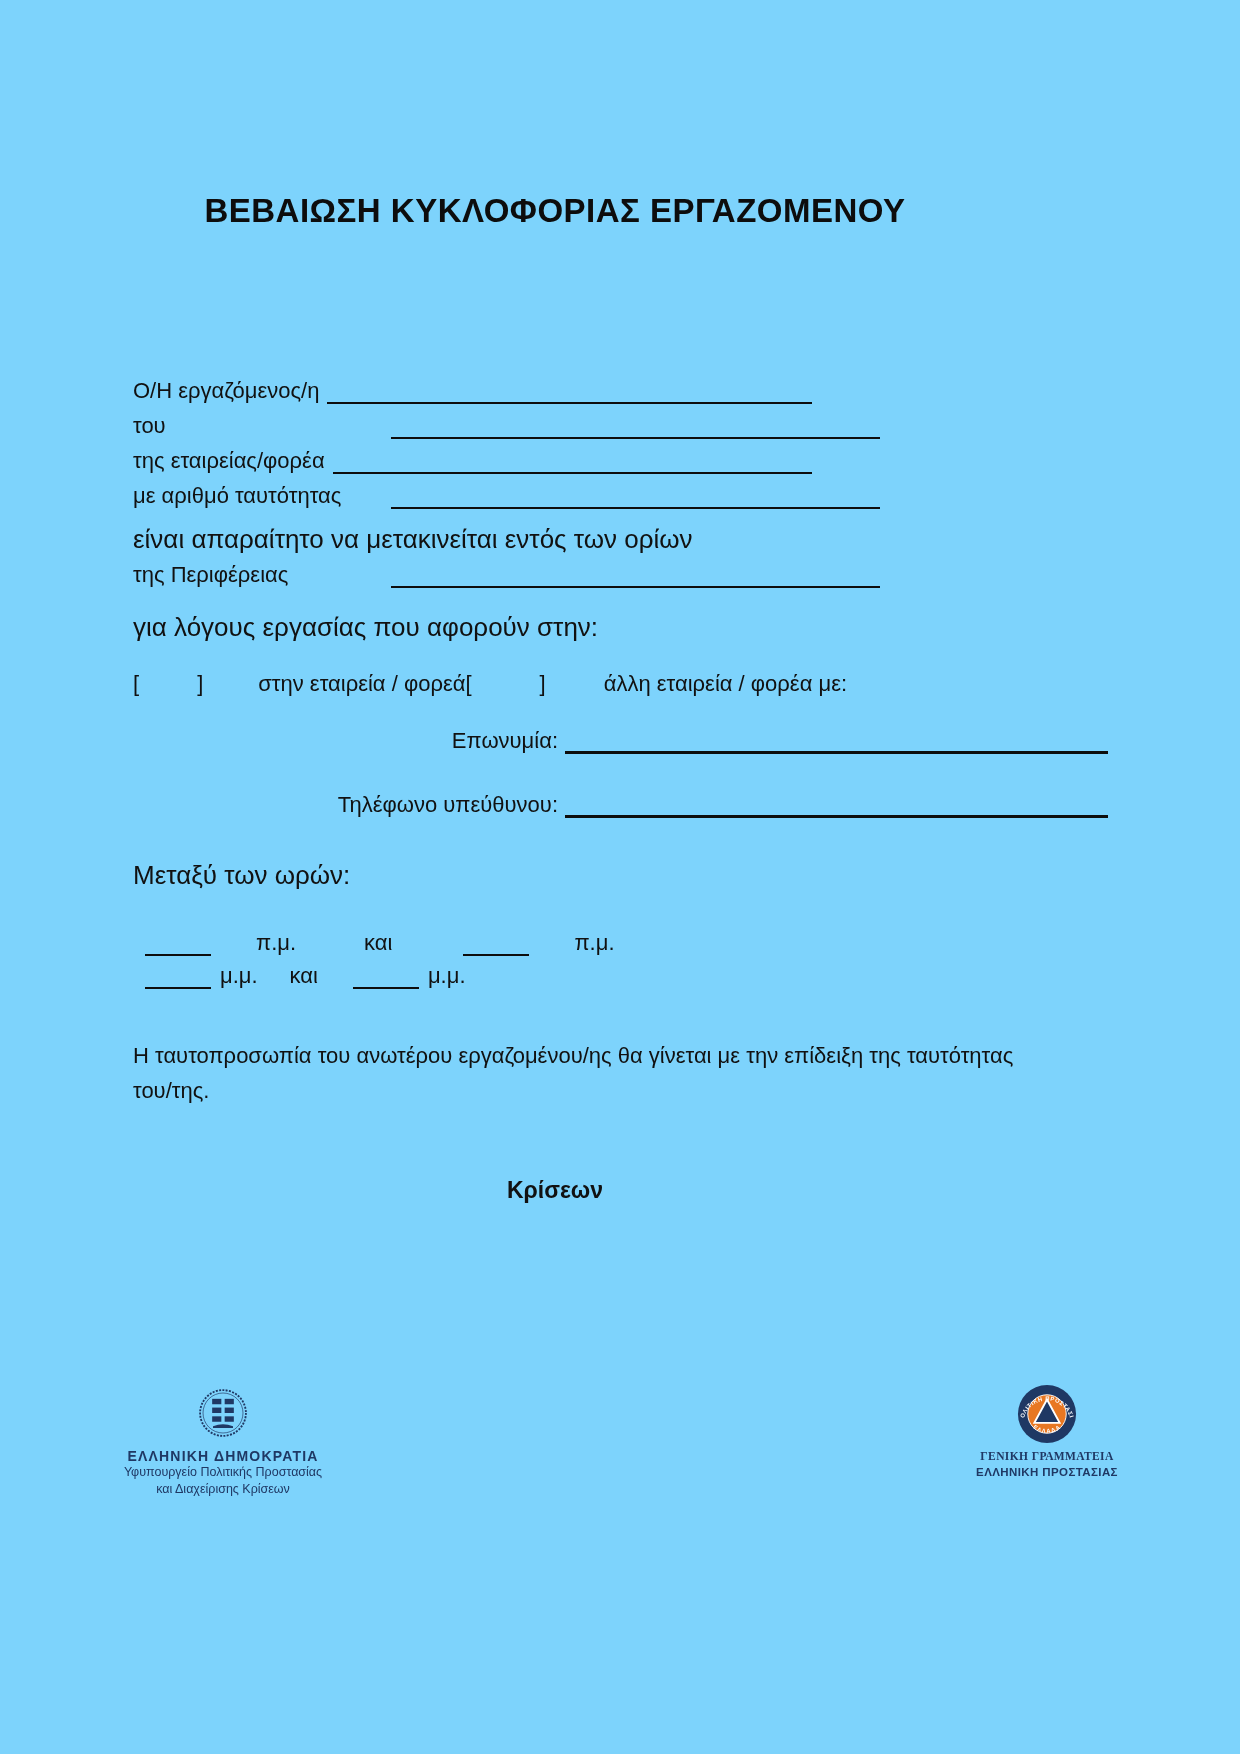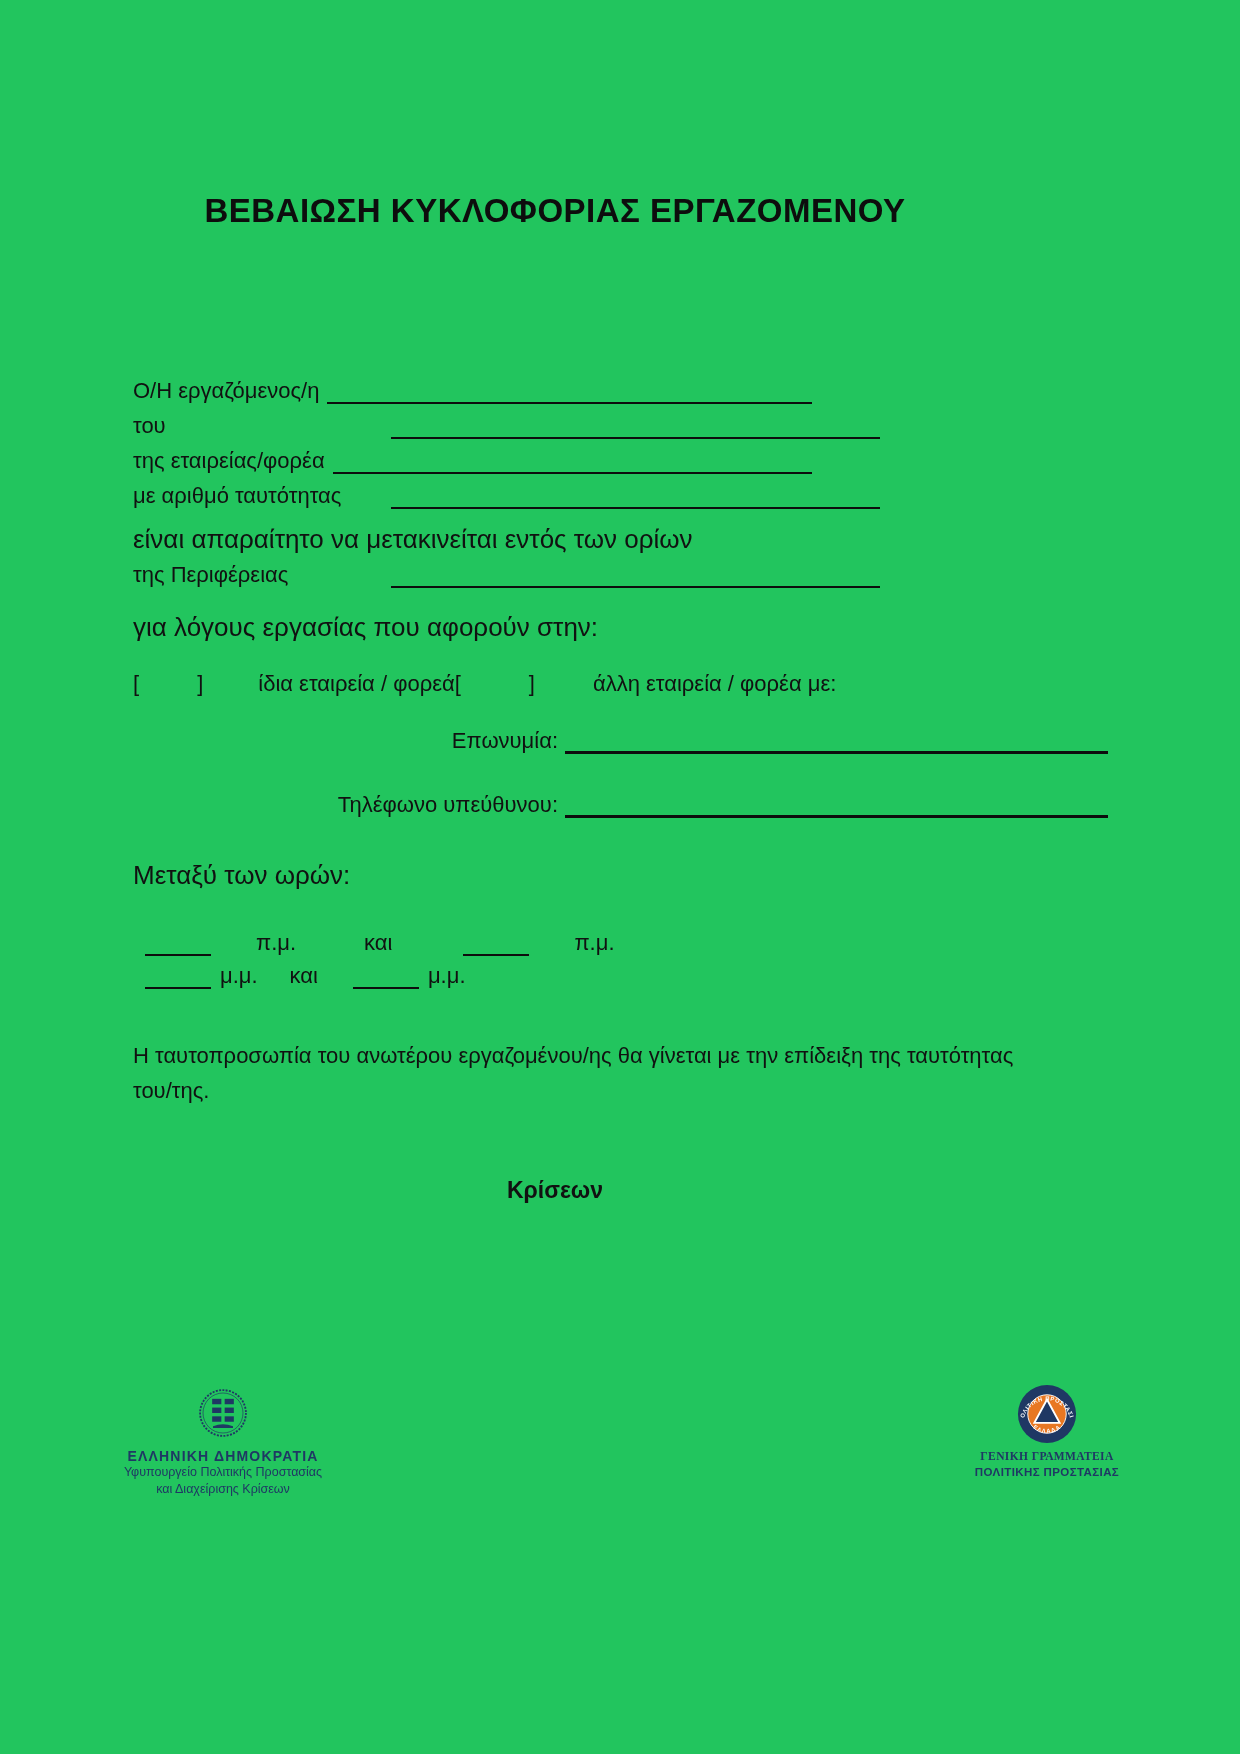--- a/index.html
+++ b/index.html
@@ -1,20 +1,20 @@
 <!DOCTYPE html>
 <html><head>
 <meta charset="utf-8">
 <style>
   html,body{margin:0;padding:0;background:#e8e8e8;}
   .page{
     position:relative;
     width:1240px;height:1754px;
     margin:0 auto;
-    background:#22c55e;
+    background:#7dd3fc;
     font-family:"Liberation Sans", sans-serif;
     color:#111;
     overflow:hidden;
   }
   .abs{position:absolute;}
   .doc-title{
     left:0;top:192px;width:1110px;
     text-align:center;
     font-size:33px;font-weight:700;
     letter-spacing:0.5px;
@@ -101,21 +101,21 @@
   </div>
 
   <div class="abs plain" style="top:614px;">για λόγους εργασίας που αφορούν στην:</div>
 
   <div class="abs cbrow" style="top:671px;">
     <span class="cb">
       <span>[</span>
         <span class="sp"></span>
         <span>]</span>
     </span>
-    <span style="margin-left:55px;">ίδια εταιρεία / φορεά</span>
+    <span style="margin-left:55px;">στην εταιρεία / φορεά</span>
     <span class="cb cb2">
       <span>[</span>
         <span class="sp"></span>
         <span>]</span>
     </span>
     <span style="margin-left:58px;">άλλη εταιρεία / φορέα με:</span>
   </div>
 
   <div class="abs rrow" style="top:725px;">
     <span class="rlbl">Επωνυμία:</span>
@@ -181,16 +181,16 @@
         </defs>
         <text font-size="6.2" font-weight="700" fill="#ffffff" letter-spacing="0.6" font-family="Liberation Sans, sans-serif">
           <textPath href="#ring-top" startOffset="50%" text-anchor="middle">ΠΟΛΙΤΙΚΗ ΠΡΟΣΤΑΣΙΑ</textPath>
         </text>
         <text font-size="6.2" font-weight="700" fill="#ffffff" letter-spacing="1.2" font-family="Liberation Sans, sans-serif">
           <textPath href="#ring-bottom" startOffset="50%" text-anchor="middle">ΕΛΛΑΔΑ</textPath>
         </text>
       </svg>
     </span>
     <div class="gl">ΓΕΝΙΚΗ ΓΡΑΜΜΑΤΕΙΑ</div>
-    <div class="gl">ΠΟΛΙΤΙΚΗΣ ΠΡΟΣΤΑΣΙΑΣ</div>
+    <div class="gl">ΕΛΛΗΝΙΚΗ ΠΡΟΣΤΑΣΙΑΣ</div>
   </div>
 
 </div>
 
 </body></html>

